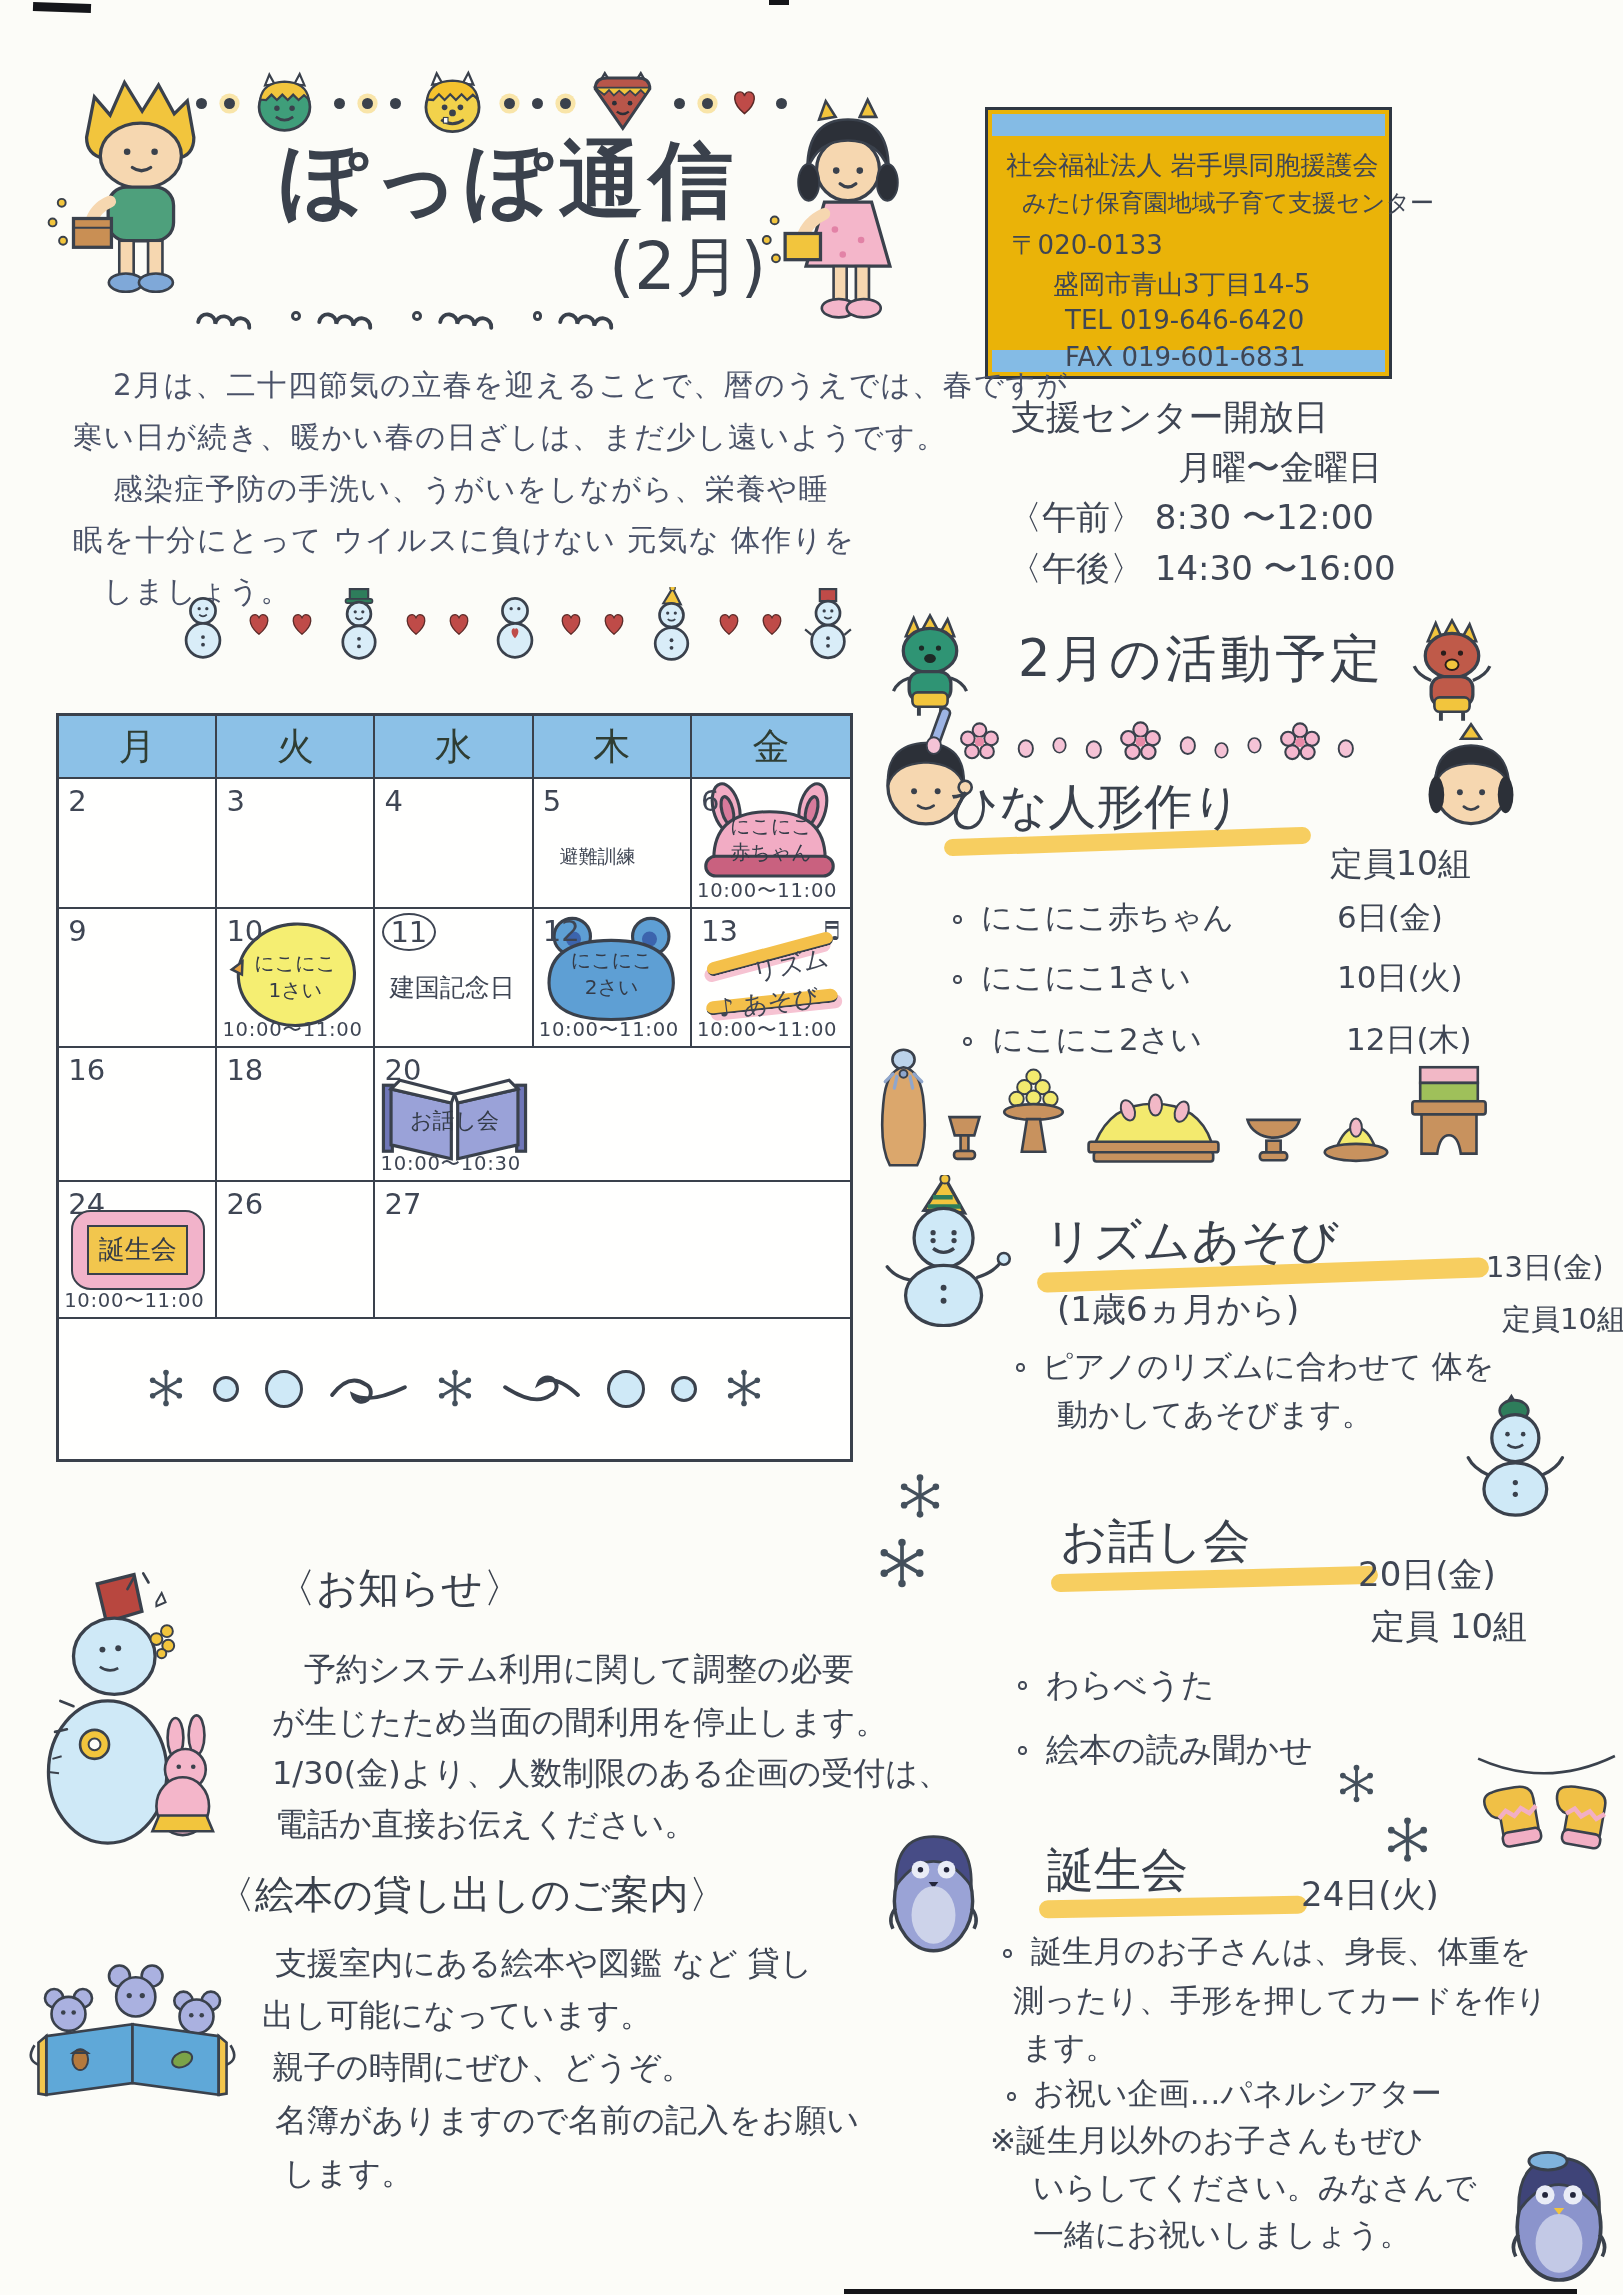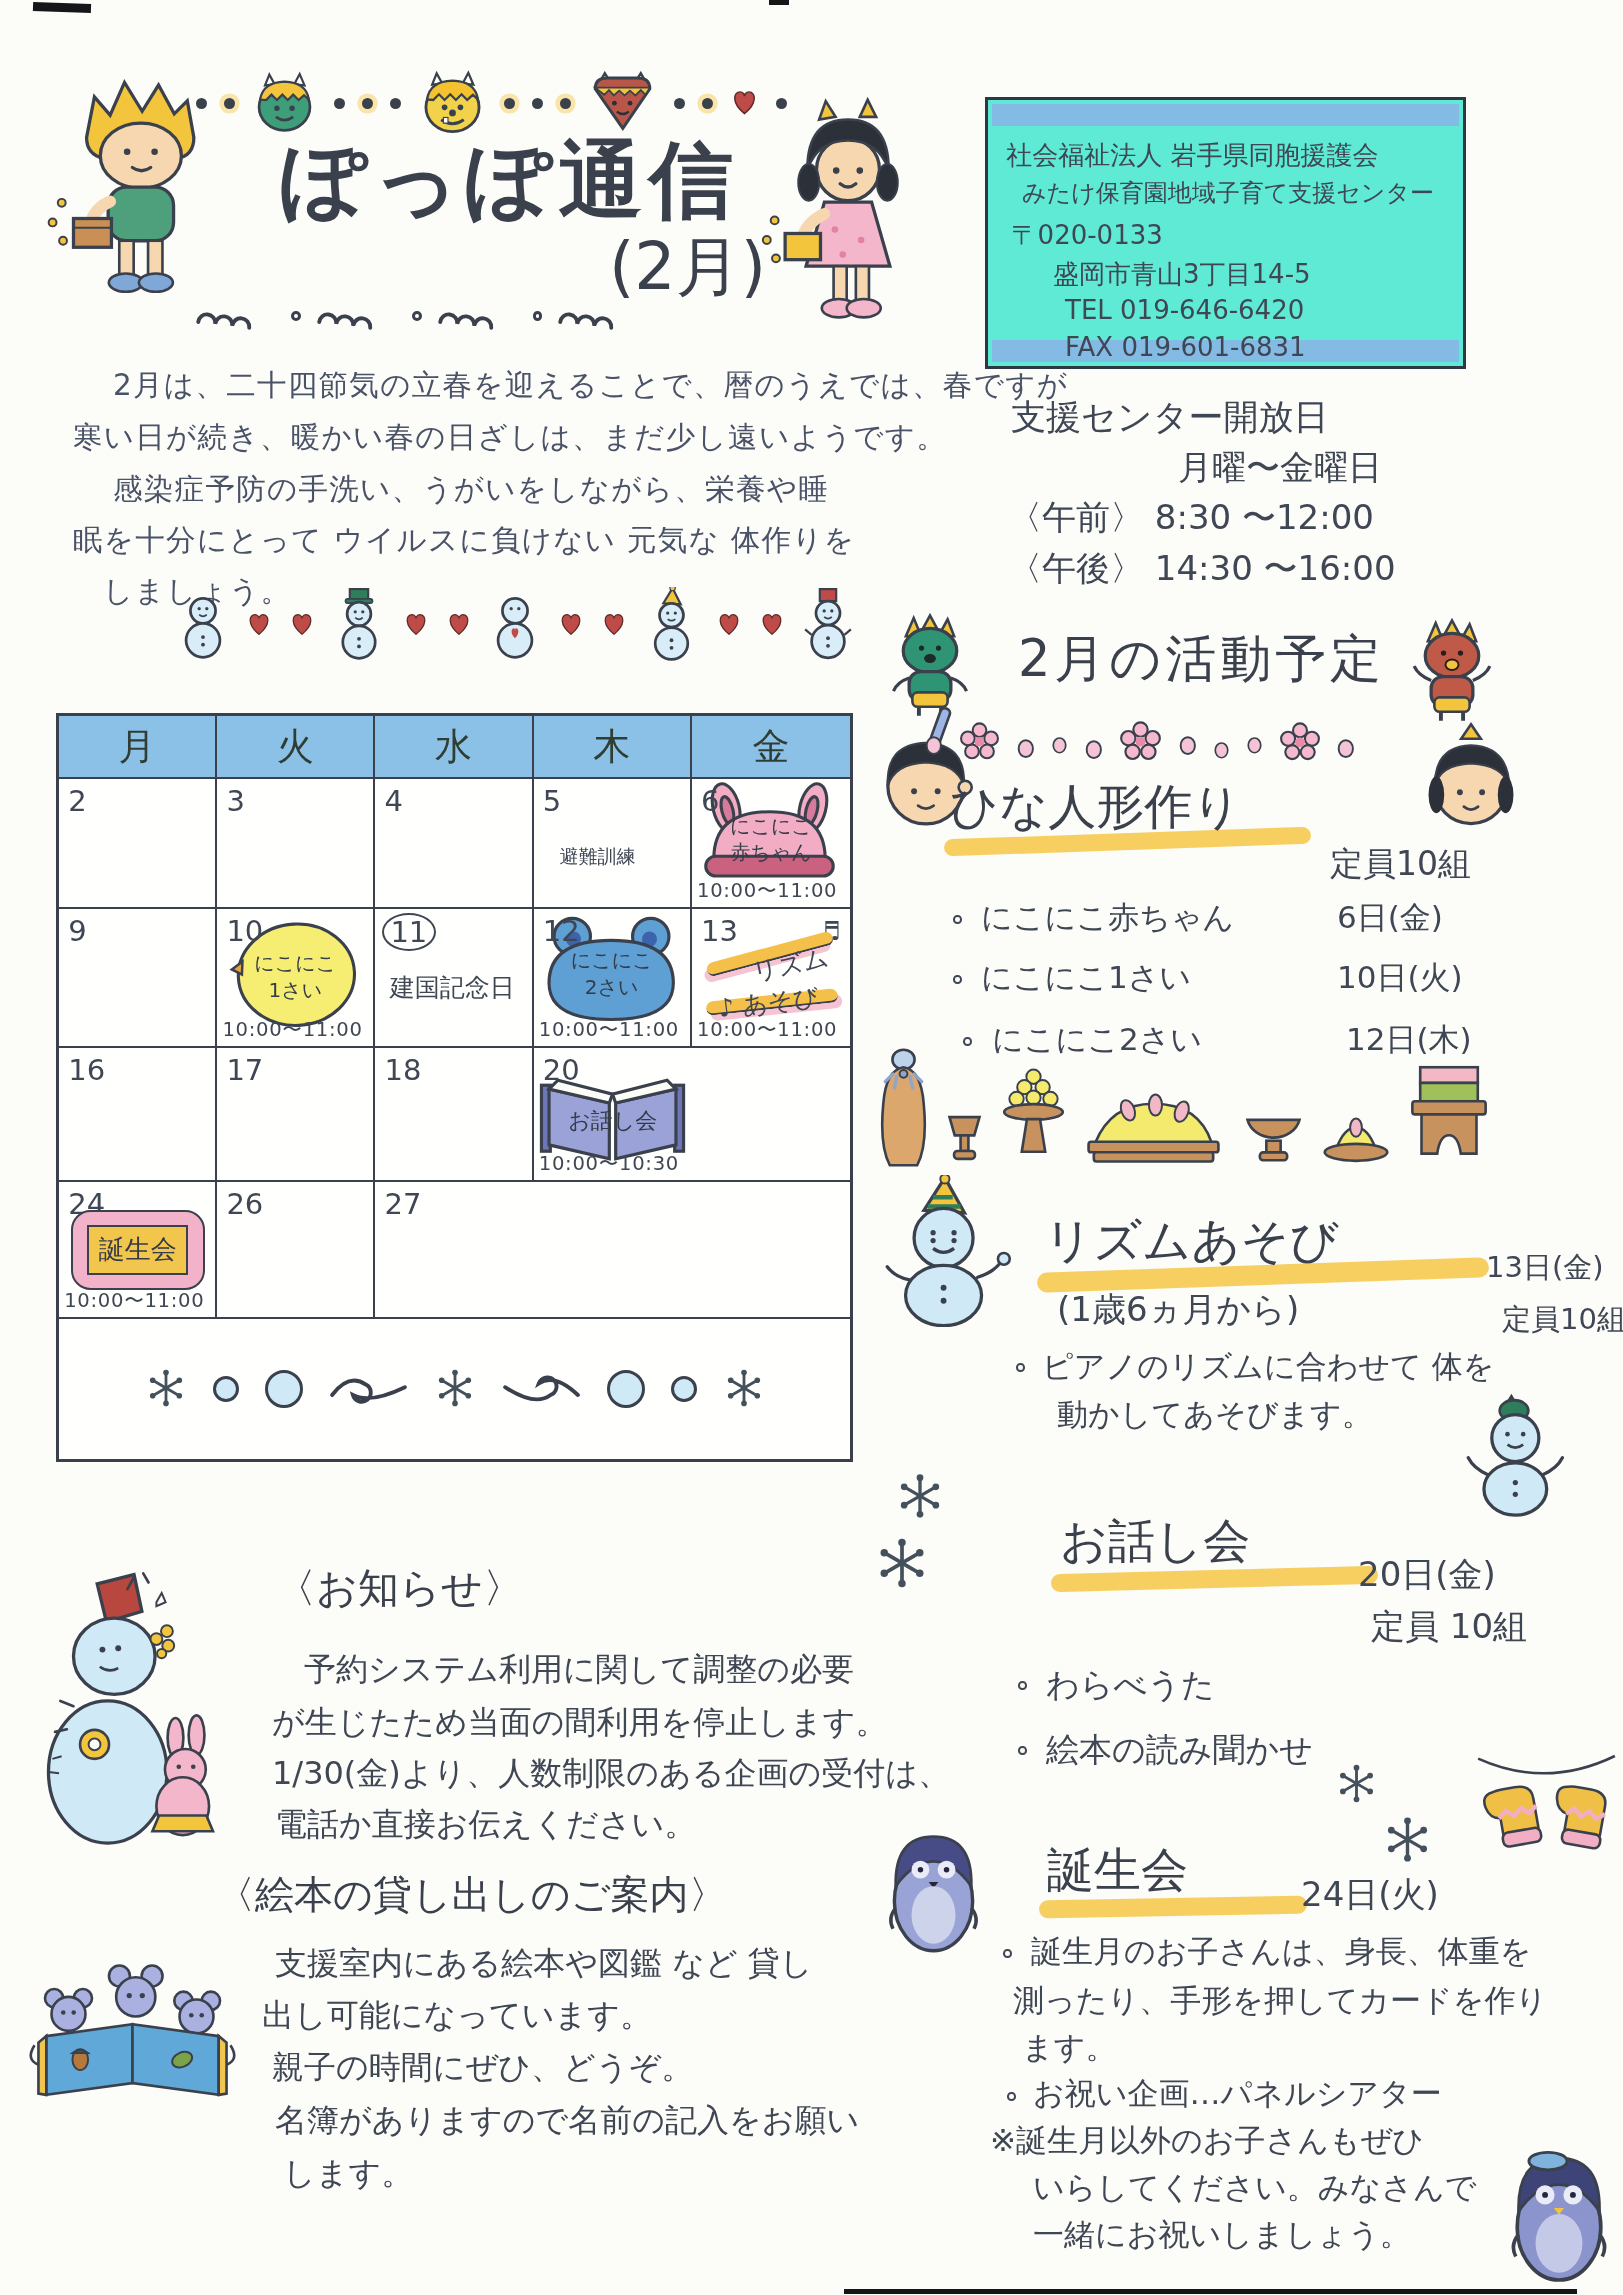--- a/index.html
+++ b/index.html
@@ -8,21 +8,21 @@
   .t{position:absolute;white-space:nowrap;line-height:1.25}
   .abs{position:absolute}
   .blue-ink{color:#4a5268}
   .underline{position:absolute;background:#f6ca52;border-radius:10.5px;opacity:.92}
   .bullet{position:absolute;width:8.5px;height:8.5px;border:2.6px solid #3f4654;border-radius:50%}
   .dot{width:11px;height:11px;border-radius:50%;background:#3a414c;flex:none}
   .halo{box-shadow:0 0 0 4.6px rgba(245,205,90,.5)}
   .ringdot{width:9.8px;height:9.8px;border:3.3px solid #3a414c;border-radius:50%;flex:none}
   .mark{position:absolute;background:#15161a}
   
-  .orgbox{position:absolute;left:985px;top:97px;width:481px;height:272px;border:3.3px solid #2f3742;background:#5eead4}
+  .orgbox{position:absolute;left:985px;top:107px;width:407px;height:272px;border:3.3px solid #2f3742;background:#eab308}
   .orgbar{position:absolute;left:3.9px;right:3.9px;height:22px;background:#84bbe5}
   .box-line{position:absolute;font-size:26px;white-space:nowrap}
   
   .cal{position:absolute;left:56px;top:713px;width:797px;border:3.3px solid #3a414c;background:#fffffe}
   .cal-head{display:grid;grid-template-columns:repeat(5,1fr);background:#8cc1e7;border-bottom:2.6px solid #3a414c;height:63px}
   .cal-head .hcell{border-right:2px solid #3a414c;display:flex;align-items:center;justify-content:center;font-size:37px;color:#2f3d33}
   .cal-head .hcell:last-child{border-right:none}
   .cal-row{display:grid;grid-template-columns:repeat(5,1fr);border-bottom:2px solid #3a414c}
   .cal-row:last-child{border-bottom:none}
   .cal-cell{position:relative;border-right:2px solid #3a414c}
@@ -332,23 +332,20 @@
       <div class="swash" style="left:14.4px;top:86px;width:132px;transform:rotate(-6deg);box-shadow:3.9px 5.9px 0 #f6c3d2"></div>
       <span class="ev" style="left:60px;top:39px;font-size:25px;transform:rotate(-12deg)">リズム</span>
       <span class="ev" style="left:26px;top:77px;font-size:25px;transform:rotate(-7deg)"><span>♪</span> <span>あそび</span></span>
       <span class="time">10:00〜11:00</span>
     </div>
   </div>
 
   <div class="cal-row" style="height:134px">
     <div class="cal-cell">
         <span class="date">16</span>
-      </div>
-    <div class="cal-cell">
-        <span class="date">17</span>
       </div>
     <div class="cal-cell">
         <span class="date">18</span>
       </div>
     <div class="cal-cell">
       <span class="abs" style="left:2.6px;top:22px"><svg width="153" height="92" viewBox="0 0 240 145">
             <g stroke="#3a414c" stroke-width="5">
               <rect x="8" y="24" width="14" height="104" fill="#6f76b8"></rect>
               <rect x="218" y="24" width="14" height="104" fill="#6f76b8"></rect>
               <path d="M20 30 L115 52 L115 140 L20 118Z" fill="#9aa2d8"></path>

